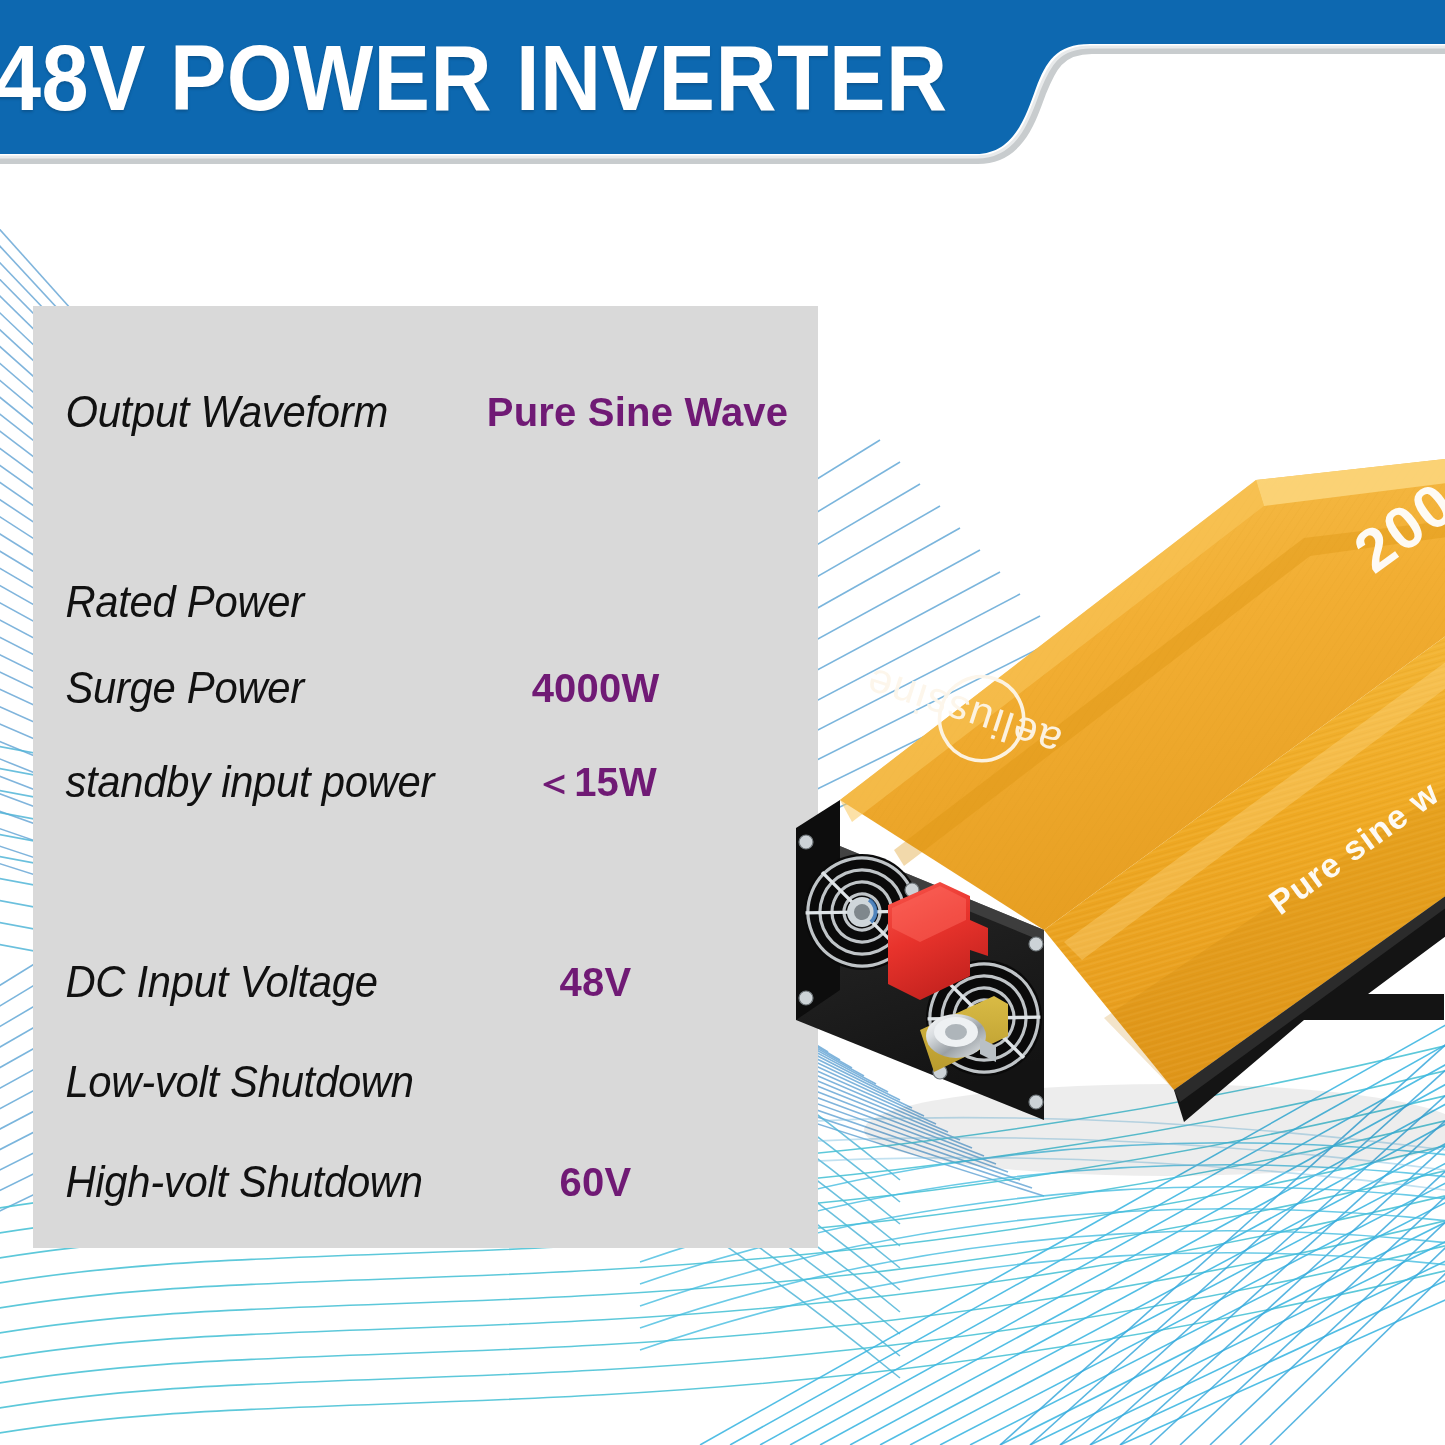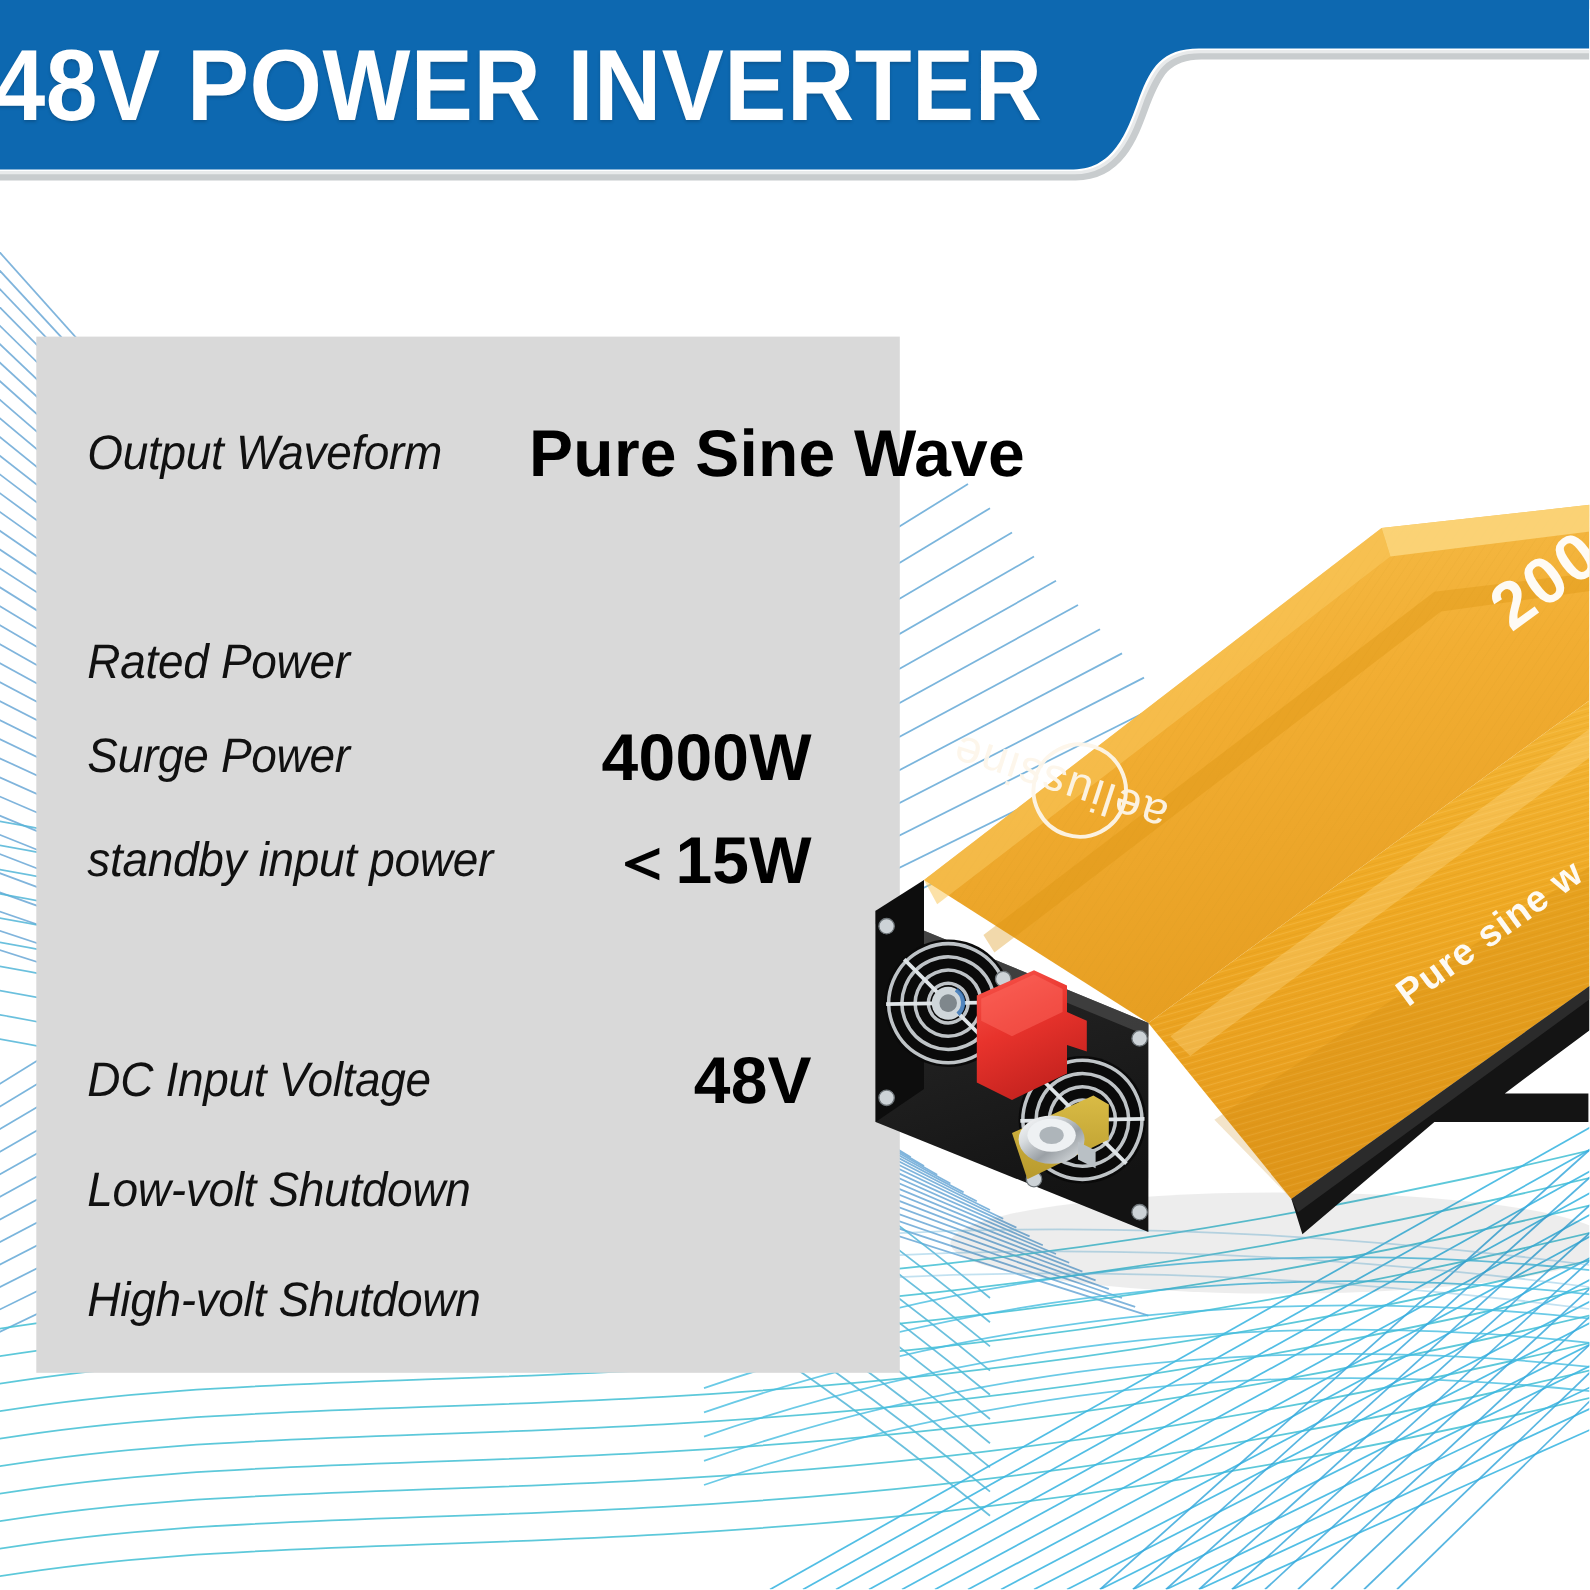--- a/index.html
+++ b/index.html
@@ -71,21 +71,21 @@
     left: 33px;
     top: 306px;
     width: 785px;
     height: 942px;
     z-index: 4;
     padding: 0;
     box-sizing: border-box;
   }
   .spec-row {
     position: absolute;
-    left: 16px;
+    left: 2px;
     width: 783px;
     height: 96px;
     display: flex;
     align-items: center;
   }
   .spec-label {
     flex: 0 0 432px;
     padding-left: 32px;
     box-sizing: border-box;
     color: #111111;
@@ -94,27 +94,27 @@
     font-weight: normal;
     font-size: 44px;
     line-height: 1.05;
     letter-spacing: -0.3px;
     white-space: nowrap;
     transform: scaleX(0.95);
     transform-origin: left center;
   }
   .spec-value {
     flex: 1 1 auto;
-    text-align: right;
+    text-align: center;
     padding-right: 94px;
     box-sizing: border-box;
-    color: #000000;
+    color: #701a75;
     font-family: "Liberation Sans Narrow", "Liberation Sans", sans-serif;
     font-weight: bold;
-    font-size: 60px;
+    font-size: 40px;
     line-height: 1.05;
     letter-spacing: 0.2px;
     white-space: nowrap;
   }
   .spec-value.wide { padding-right: 10px; }
 
   
   #product-photo {
     position: absolute;
     left: 744px;
@@ -476,17 +476,18 @@
       <div class="spec-label">DC Input Voltage</div>
       <div class="spec-value">48V</div>
     </div>
 
     <div class="spec-row" style="top:728px">
       <div class="spec-label">Low-volt Shutdown</div>
     </div>
 
     <div class="spec-row" style="top:828px">
       <div class="spec-label">High-volt Shutdown</div>
+      <div class="spec-value">60V</div>
     </div>
 
   </div>
 
 </div>
 
 </body></html>

